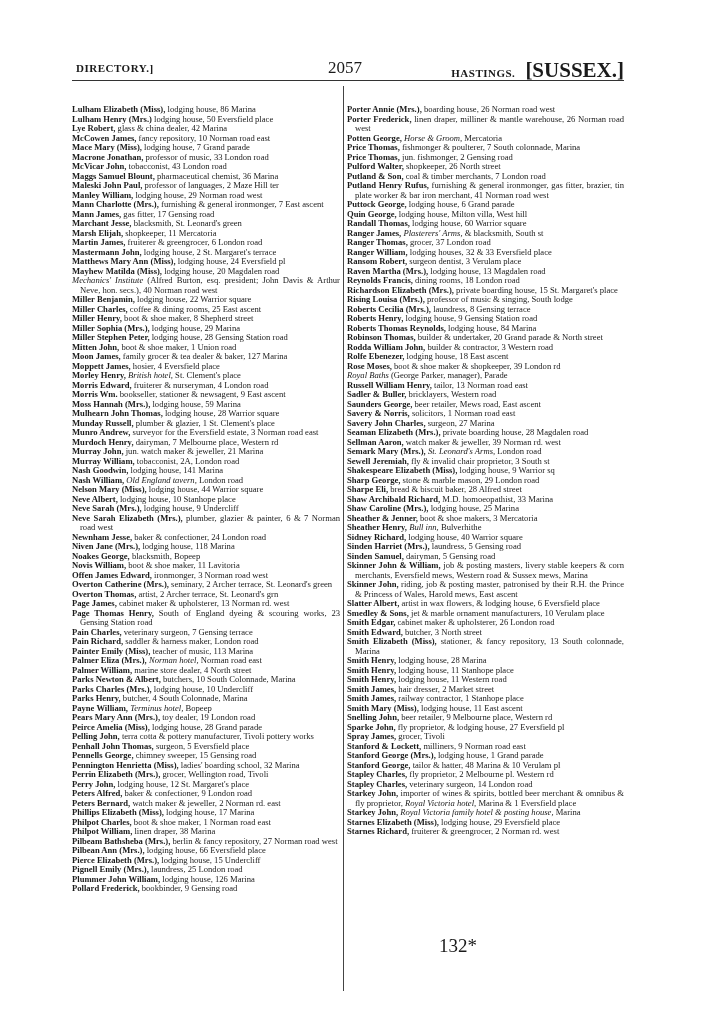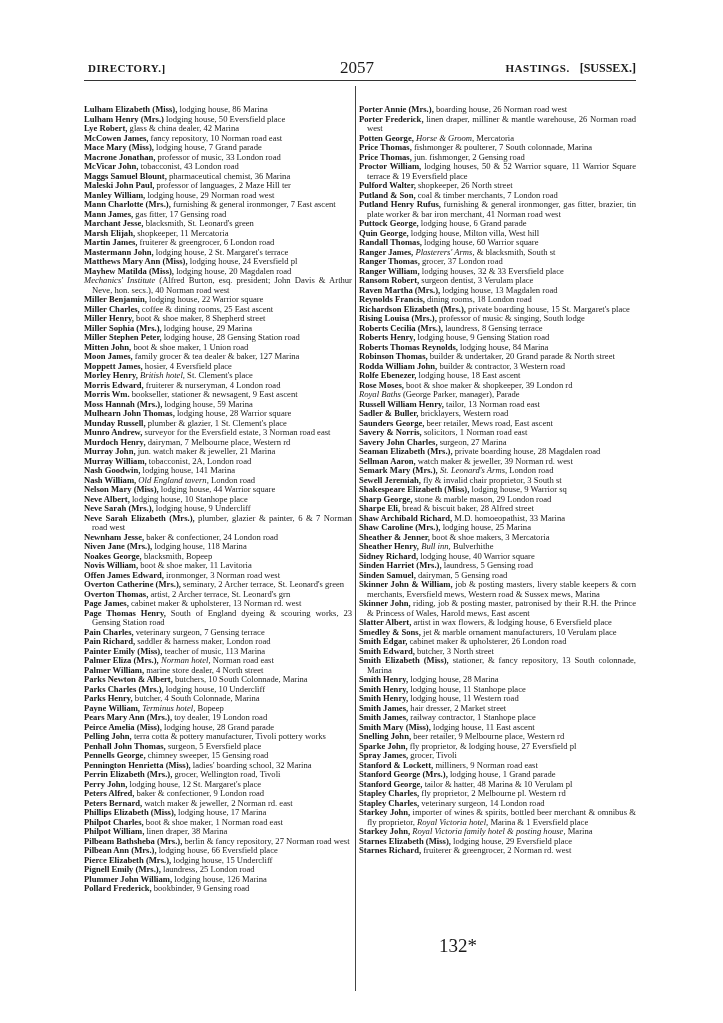--- a/index.html
+++ b/index.html
@@ -1,24 +1,24 @@
 <!DOCTYPE html>
 <html><head>
 <meta charset="utf-8">
 <style>
   html, body { margin:0; padding:0; background:#ffffff; }
   body { width:723px; height:1023px; position:relative; overflow:hidden; color:#1a1a1a;
          font-family:"Liberation Serif","DejaVu Serif",serif; }
-  .page { position:absolute; left:84px; top:58px; width:552px; }
+  .page { position:absolute; left:72px; top:58px; width:552px; }
   .header { position:relative; height:22px; border-bottom:1px solid #333; }
   .h-left { position:absolute; left:4px; top:4px; font-size:11px; letter-spacing:0.5px; font-variant:small-caps; font-weight:bold; }
   .h-center { position:absolute; left:256px; top:0px; font-size:17px; }
   .h-right { position:absolute; right:0px; top:0px; }
   .h-town { font-size:11px; letter-spacing:0.5px; font-variant:small-caps; font-weight:bold; margin-right:6px; }
-  .h-county { font-size:12px; font-weight:bold; }
+  .h-county { font-size:21px; font-weight:bold; }
   .cols { position:relative; margin-top:5px; }
   .col { position:absolute; top:0; width:268px;margin-top:19px; }
   .col.left { left:0; }
   .col.right { left:275px; width:277px; }
   .divider { position:absolute; left:271px; top:0; width:1px; height:905px; background:#444; }
   .entry { font-size:8.6px; line-height:9.5px; text-indent:-8px; padding-left:8px; text-align:justify; white-space:normal; }
   .entry .n { font-weight:bold; }
   .entry i { font-style:italic; }
   .sig { position:absolute; left:439px; top:935px; font-size:19px; }
 </style>
@@ -117,21 +117,20 @@
         <div class="entry"><span class="n">Plummer John William,</span><span> lodging house, 126 Marina</span></div>
         <div class="entry"><span class="n">Pollard Frederick,</span><span> bookbinder, 9 Gensing road</span></div>
       </div>
     <div class="divider"></div>
     <div class="col right" id="col-right">
         <div class="entry"><span class="n">Porter Annie (Mrs.),</span><span> boarding house, 26 Norman road west</span></div>
         <div class="entry"><span class="n">Porter Frederick,</span><span> linen draper, milliner &amp; mantle warehouse, 26 Norman road west</span></div>
         <div class="entry"><span class="n">Potten George,</span><i> Horse &amp; Groom,</i><span> Mercatoria</span></div>
         <div class="entry"><span class="n">Price Thomas,</span><span> fishmonger &amp; poulterer, 7 South colonnade, Marina</span></div>
         <div class="entry"><span class="n">Price Thomas,</span><span> jun. fishmonger, 2 Gensing road</span></div>
-        <div class="entry"><span class="n">Proctor William,</span><span> lodging houses, 50 &amp; 52 Warrior square, 11 Warrior Square terrace &amp; 19 Eversfield place</span></div>
         <div class="entry"><span class="n">Pulford Walter,</span><span> shopkeeper, 26 North street</span></div>
         <div class="entry"><span class="n">Putland &amp; Son,</span><span> coal &amp; timber merchants, 7 London road</span></div>
         <div class="entry"><span class="n">Putland Henry Rufus,</span><span> furnishing &amp; general ironmonger, gas fitter, brazier, tin plate worker &amp; bar iron merchant, 41 Norman road west</span></div>
         <div class="entry"><span class="n">Puttock George,</span><span> lodging house, 6 Grand parade</span></div>
         <div class="entry"><span class="n">Quin George,</span><span> lodging house, Milton villa, West hill</span></div>
         <div class="entry"><span class="n">Randall Thomas,</span><span> lodging house, 60 Warrior square</span></div>
         <div class="entry"><span class="n">Ranger James,</span><i> Plasterers' Arms,</i><span> &amp; blacksmith, South st</span></div>
         <div class="entry"><span class="n">Ranger Thomas,</span><span> grocer, 37 London road</span></div>
         <div class="entry"><span class="n">Ranger William,</span><span> lodging houses, 32 &amp; 33 Eversfield place</span></div>
         <div class="entry"><span class="n">Ransom Robert,</span><span> surgeon dentist, 3 Verulam place</span></div>

